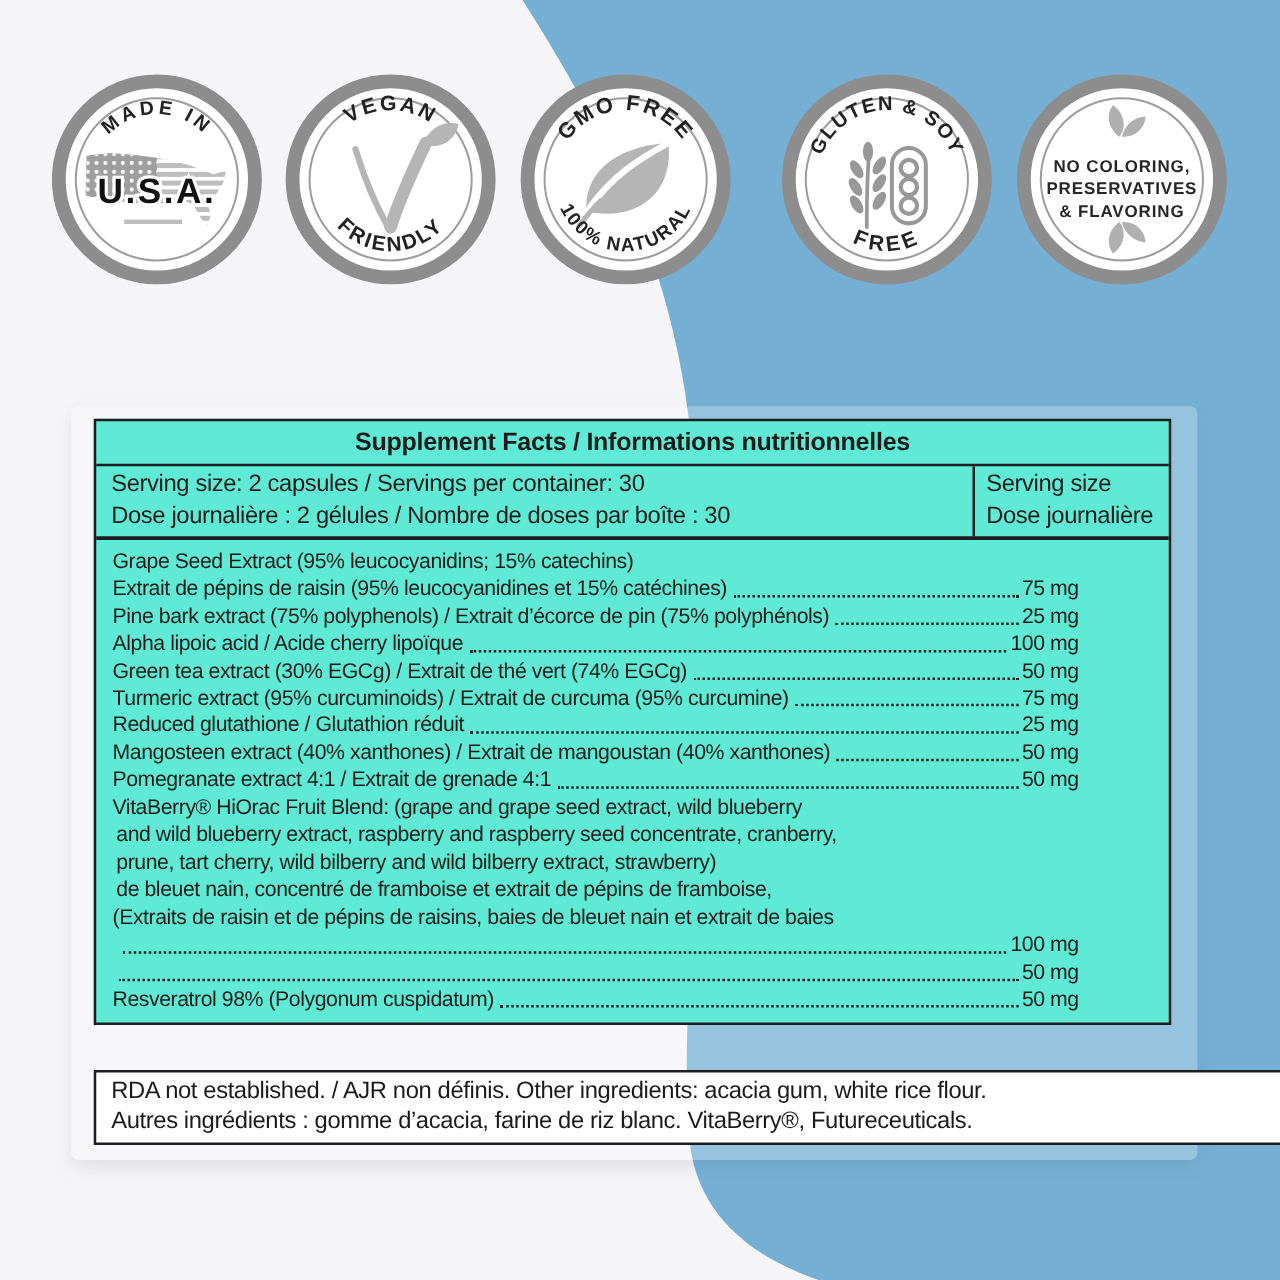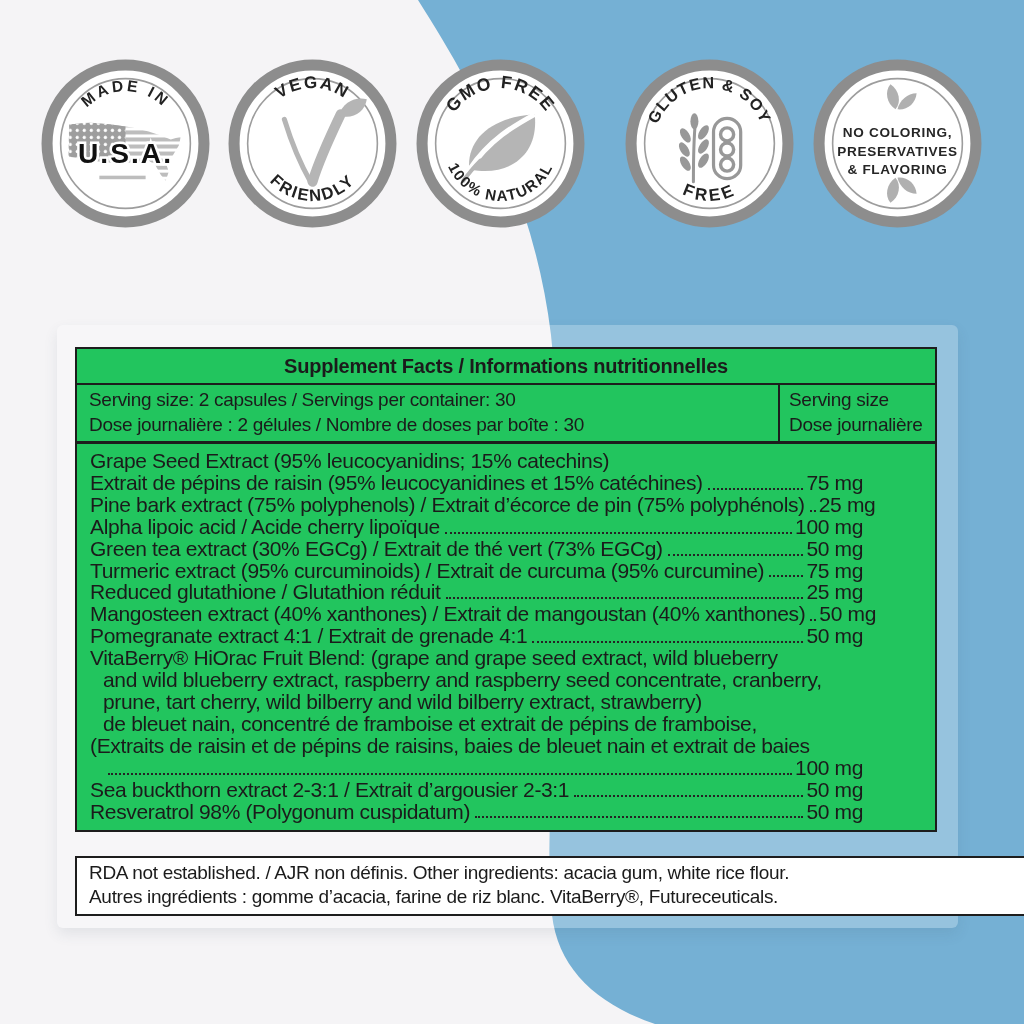--- a/index.html
+++ b/index.html
@@ -6,32 +6,32 @@
   .stage{position:relative;width:1024px;height:1024px;overflow:hidden;background:#f5f4f6;
          font-family:"Liberation Sans",sans-serif;color:#1b1b1b;}
   .bg{position:absolute;left:0;top:0;}
   .card{position:absolute;left:57px;top:325px;width:901px;height:603px;
         background:rgba(255,255,255,0.24);border-radius:6px;
         box-shadow:0 6px 14px rgba(60,80,100,0.10);}
   .badges{position:absolute;left:0;top:57px;width:1024px;height:173px;}
   .badge{position:absolute;top:0;width:173px;height:173px;}
   .b1{left:39px}.b2{left:226px}.b3{left:414px}.b4{left:623px}.b5{left:811px}
 
-  .panel{position:absolute;left:75px;top:347px;width:862px;background:#22c55e;
+  .panel{position:absolute;left:75px;top:335px;width:862px;background:#5eead4;
          border:2px solid #1d1d1d;box-sizing:border-box;}
   .panel-title{height:34px;line-height:34px;text-align:center;font-weight:bold;
          font-size:20px;letter-spacing:-0.2px;border-bottom:2px solid #1d1d1d;}
   .serving{display:flex;border-bottom:3.5px solid #1d1d1d;font-size:19px;}
   .serving-left{flex:1;padding:2px 10px 4px 12px;line-height:25px;letter-spacing:-0.3px;}
   .serving-right{width:157px;border-left:2px solid #1d1d1d;box-sizing:border-box;
          padding:2px 2px 4px 9px;line-height:25px;letter-spacing:-0.3px;}
   .ingredients{padding:6px 0 8px;}
-  .ing-row{display:flex;align-items:flex-end;padding:0 72px 0 13px;font-size:21px;
+  .ing-row{display:flex;align-items:flex-end;padding:0 72px 0 13px;font-size:17px;
          line-height:21.9px;letter-spacing:-0.35px;white-space:nowrap;}
-  .ing-row.indent{padding-left:26px;align-items:flex-end;}
+  .ing-row.indent{padding-left:16px;align-items:flex-end;}
   .ing-leader{flex:1 1 auto;border-bottom:2px dotted #242424;margin:0 3px 4px 5px;min-width:6px;}
   .footer-box{position:absolute;left:75px;top:856px;width:1011px;background:#fff;
          border:2px solid #1d1d1d;box-sizing:border-box;padding:3px 10px 6px 12px;
          font-size:19px;line-height:23.5px;letter-spacing:-0.3px;}
   .arc-text{font-weight:bold;fill:#222;}
 </style>
 </head>
 <body>
 
 <div class="stage">
@@ -195,21 +195,21 @@
           <span>Pine bark extract (75% polyphenols) / Extrait d’écorce de pin (75% polyphénols)</span>
           <span class="ing-leader"></span>
           <span>25 mg</span>
         </div>
         <div class="ing-row">
           <span>Alpha lipoic acid / Acide cherry lipoïque</span>
           <span class="ing-leader"></span>
           <span>100 mg</span>
         </div>
         <div class="ing-row">
-          <span>Green tea extract (30% EGCg) / Extrait de thé vert (73% EGCg)</span>
+          <span>Green tea extract (30% EGCg) / Extrait de thé vert (74% EGCg)</span>
           <span class="ing-leader"></span>
           <span>50 mg</span>
         </div>
         <div class="ing-row">
           <span>Turmeric extract (95% curcuminoids) / Extrait de curcuma (95% curcumine)</span>
           <span class="ing-leader"></span>
           <span>75 mg</span>
         </div>
         <div class="ing-row">
           <span>Reduced glutathione / Glutathion réduit</span>
@@ -239,21 +239,20 @@
           <span>de bleuet nain, concentré de framboise et extrait de pépins de framboise,</span>
         </div>
         <div class="ing-row">
           <span>(Extraits de raisin et de pépins de raisins, baies de bleuet nain et extrait de baies</span>
         </div>
         <div class="ing-row indent">
           <span class="ing-leader"></span>
           <span>100 mg</span>
         </div>
         <div class="ing-row">
-          <span>Sea buckthorn extract 2-3:1 / Extrait d’argousier 2-3:1</span>
           <span class="ing-leader"></span>
           <span>50 mg</span>
         </div>
         <div class="ing-row">
           <span>Resveratrol 98% (Polygonum cuspidatum)</span>
           <span class="ing-leader"></span>
           <span>50 mg</span>
         </div>
       </div>
   </div>

